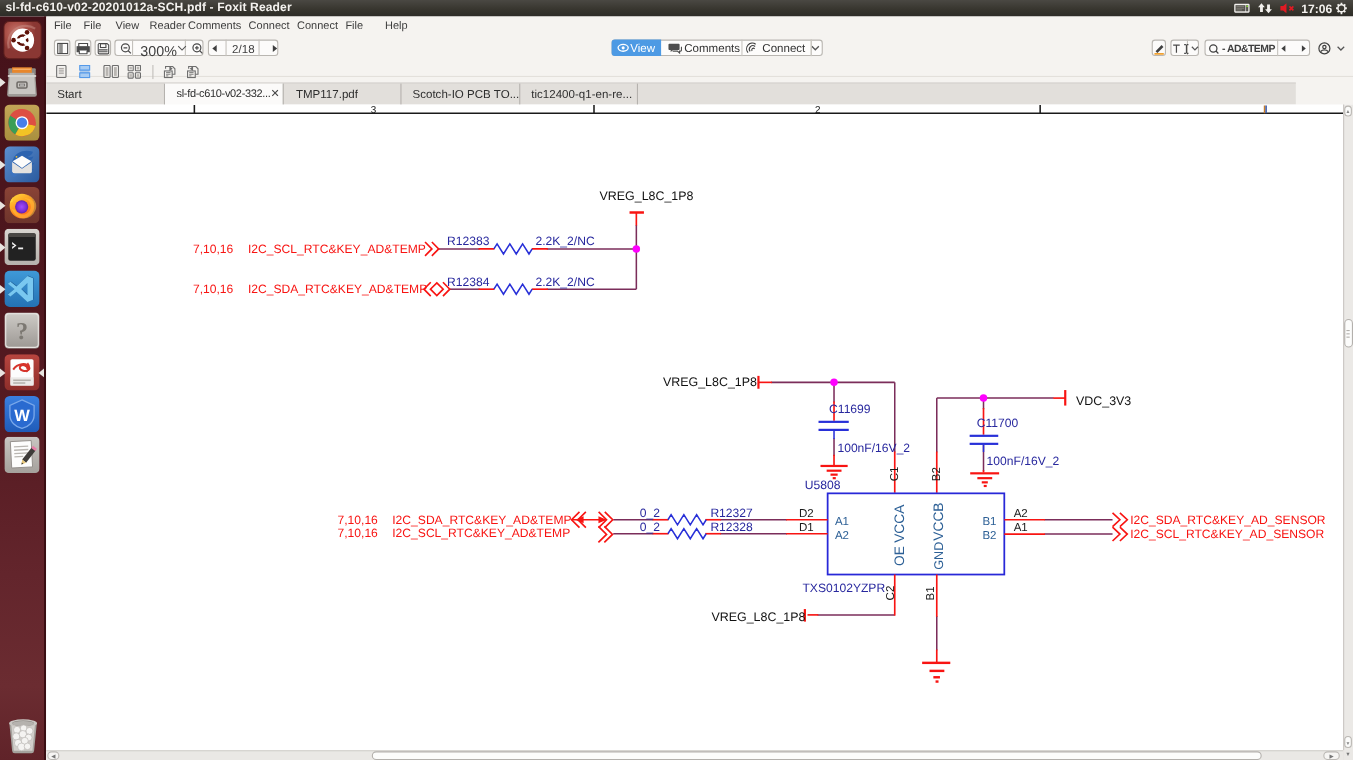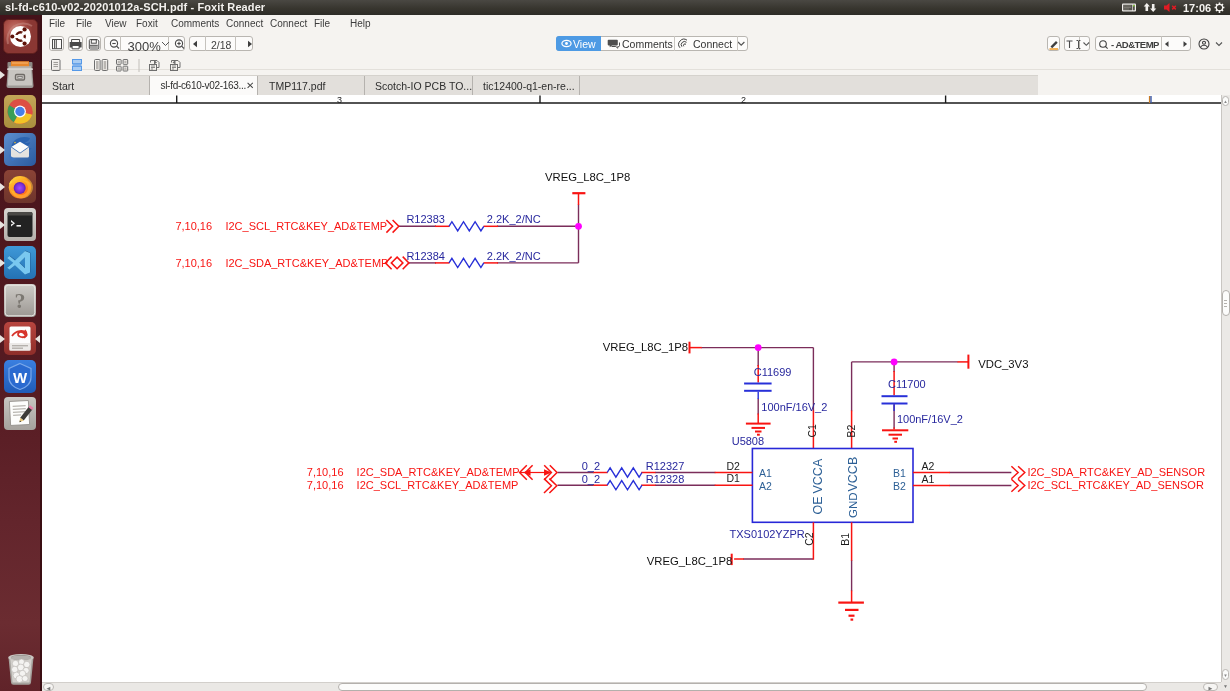--- a/index.html
+++ b/index.html
@@ -16,21 +16,21 @@
 .larrow { position:absolute; left:0; width:0; height:0;
   border-top:4px solid transparent; border-bottom:4px solid transparent; border-left:5px solid #e8e4e0; }
 .rarrow { position:absolute; left:35px; width:0; height:0;
   border-top:4px solid transparent; border-bottom:4px solid transparent; border-right:5px solid #e8e4e0; }
 #win { left:42px; top:15px; width:1188px; height:676px; background:#f5f3f0;text-decoration:underline; }
 #menubar { left:0; top:0; width:1188px; height:18px; font-size:10px; color:#3c3c3c; }
 #menubar span { position:absolute; top:3px; }
 #tb1 { left:0; top:18px; width:1188px; height:37px; border-bottom:1px solid #e3e0db; }
 #tb2 { left:0; top:40px; width:1188px; height:17px; }
 .btn { position:absolute; border:1px solid #b9b6b1; border-radius:3px; background:#fcfbfa; height:15px; }
-#tabs { left:0; top:60px; width:996px; height:20px; background:#e2dfdb; border-top:1px solid #d5d2cd;}
+#tabs { left:0; top:60px; width:1136px; height:20px; background:#e2dfdb; border-top:1px solid #d5d2cd;}
 .tab { position:absolute; top:0; height:20px; font-size:10.5px; color:#2e2e2e; line-height:20px; }
 .tabdiv { position:absolute; top:0; height:20px; width:1px; background:#b5b2ae; }
 </style>
 </head>
 <body>
 
 <div class="abs" id="panel">
   <span class="title">sl-fd-c610-v02-20201012a-SCH.pdf - Foxit Reader</span>
   <svg class="abs" style="left:1115px;top:0" width="115" height="15" viewBox="0 0 115 15">
     <g>
@@ -267,21 +267,21 @@
   <div class="larrow" style="top:243.5px"></div>
   <div class="larrow" style="top:319.5px"></div>
   <div class="rarrow" style="top:319.5px"></div>
 </div>
 
 <div class="abs" id="win">
   <div class="abs" id="menubar">
     <span style="left:7px">File</span>
       <span style="left:34px">File</span>
     <span style="left:63px">View</span>
-      <span style="left:94px">Foxit</span>
+      <span style="left:94px">Reader</span>
     <span style="left:129px">Comments</span>
       <span style="left:184px">Connect</span>
     <span style="left:228px">Connect</span>
       <span style="left:272px">File</span>
     <span style="left:308px">Help</span>
   </div>
   <div class="abs" id="tb1">
 
     <div class="btn" style="left:7px;top:3px;width:15px"></div>
     <div class="btn" style="left:25.6px;top:3px;width:15px"></div>
@@ -421,21 +421,21 @@
             <rect x="120.5" y="5.5" width="7" height="6"></rect>
             <path d="M122 7 h4 M122 8.5 h4 M122 10 h2" stroke-width="0.8"></path>
             <path d="M125.5 1 l-3 2.5 l3 2" fill="#6e6e6e" stroke="none"></path>
           </g>
       </g>
     </svg>
   </div>
   <div class="abs" id="tabs">
     <span class="tab" style="left:10px">Start</span>
     <div class="abs" style="left:107px;top:0;width:108px;height:20px;background:#fbfaf9"></div>
-    <span class="tab" style="left:118.5px;font-size:10px;letter-spacing:-0.3px">sl-fd-c610-v02-163...</span>
+    <span class="tab" style="left:118.5px;font-size:10px;letter-spacing:-0.3px">sl-fd-c610-v02-332...</span>
     <span class="tab" style="left:204px;color:#444;font-size:10px">✕</span>
     <span class="tab" style="left:227px">TMP117.pdf</span>
     <span class="tab" style="left:333px">Scotch-IO PCB TO...</span>
     <span class="tab" style="left:441px">tic12400-q1-en-re...</span>
     <div class="tabdiv" style="left:107px"></div>
     <div class="tabdiv" style="left:215px"></div>
     <div class="tabdiv" style="left:322px"></div>
     <div class="tabdiv" style="left:430px"></div>
     <div class="tabdiv" style="left:537px"></div>
   </div>

